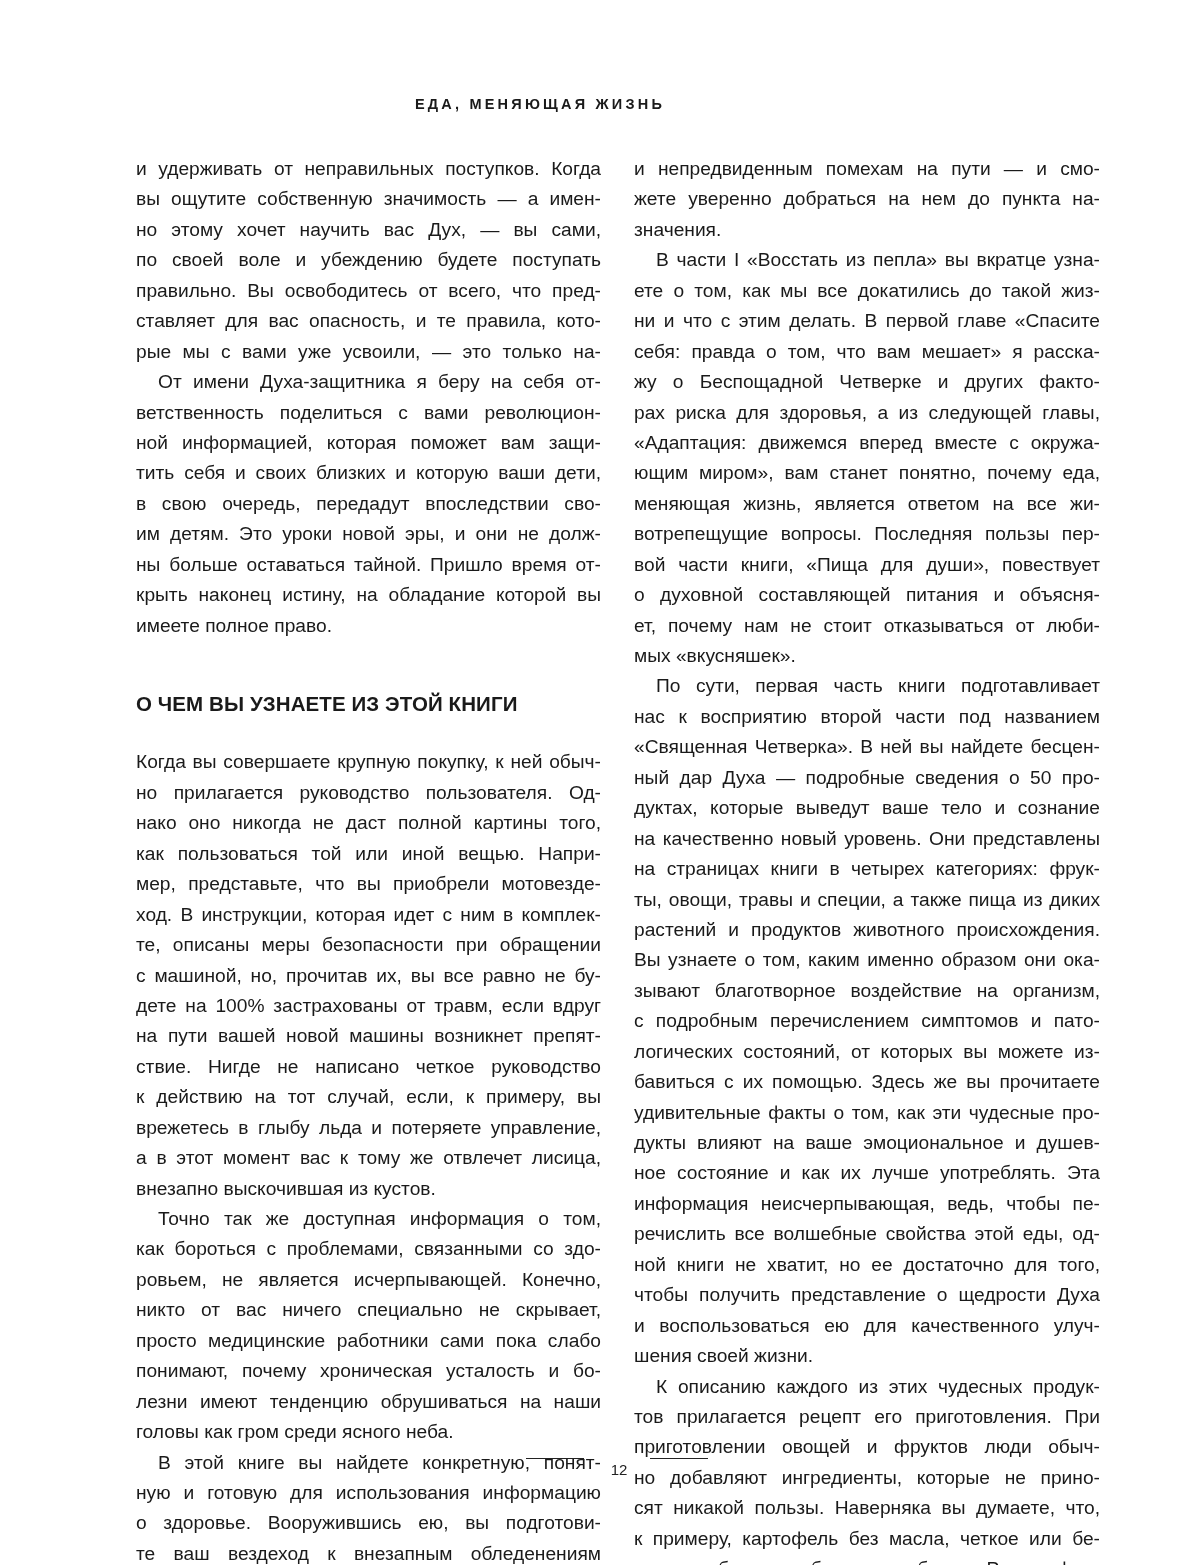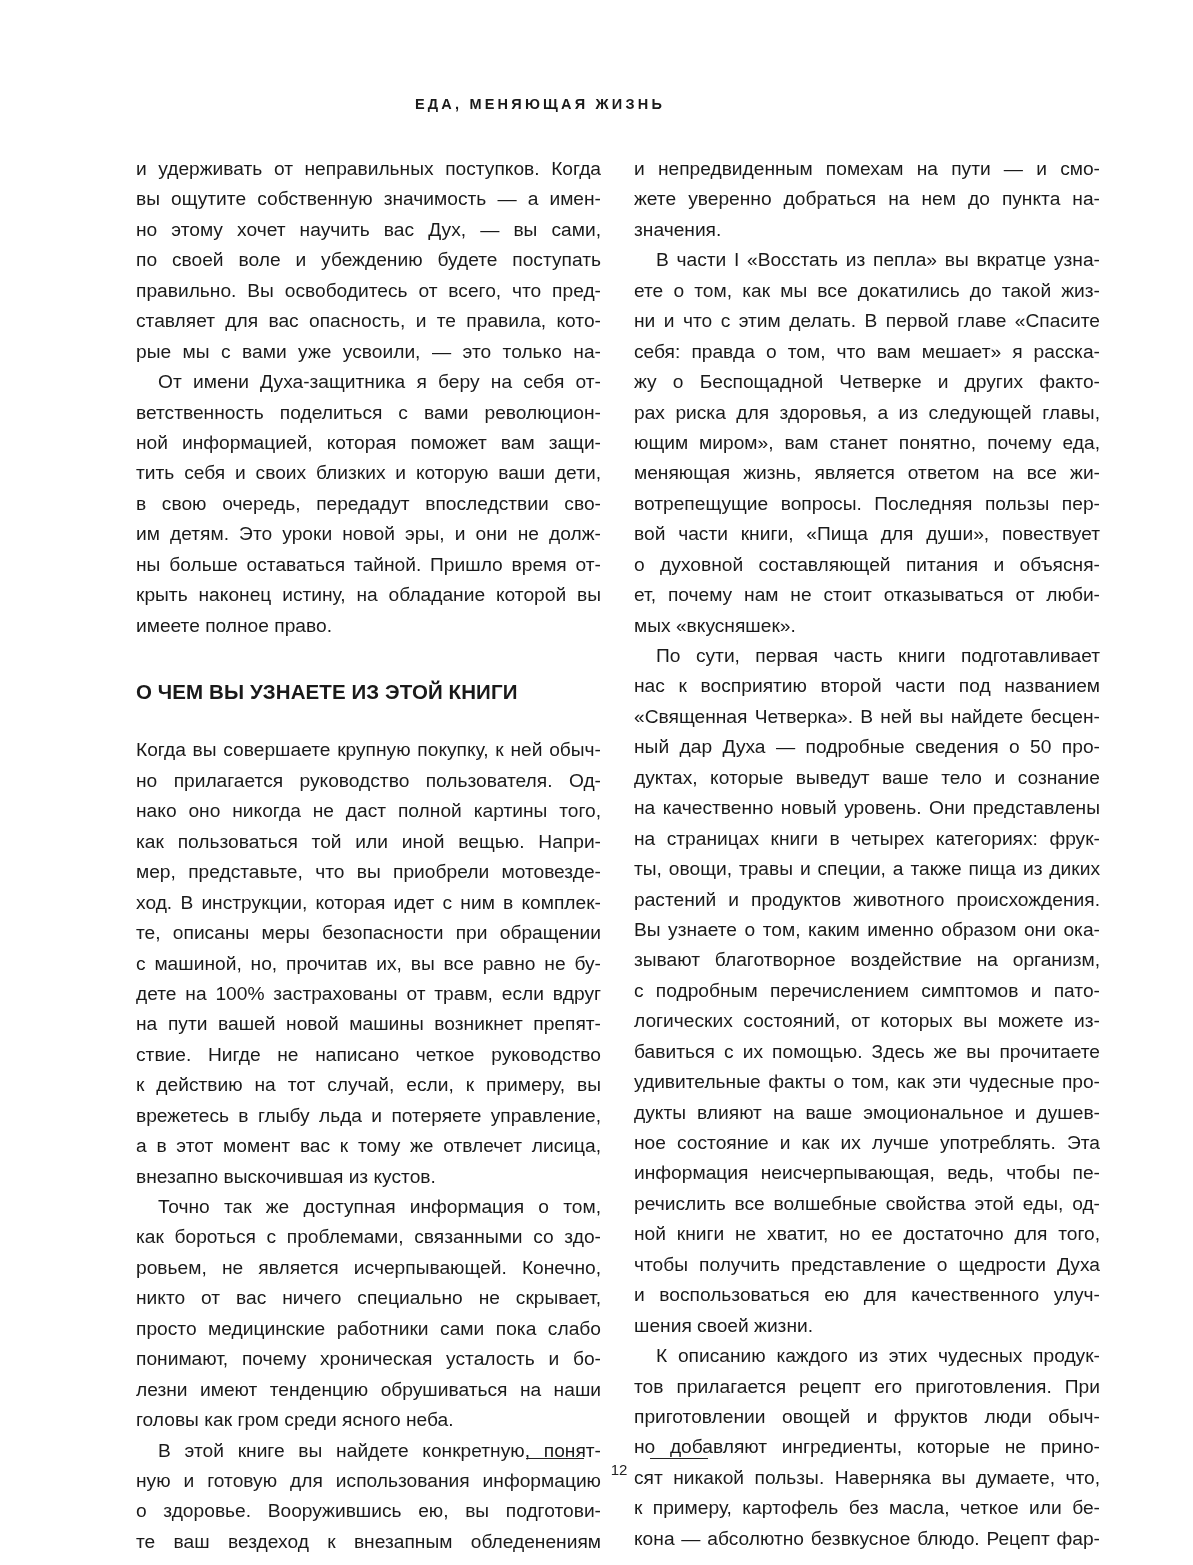--- a/index.html
+++ b/index.html
@@ -9,21 +9,21 @@
       font-size: 14.5px; font-weight: bold; letter-spacing: 3.2px; color: #1a1a1a; padding-left: 42px; box-sizing: border-box; }
     .col { position: absolute; top: 154px; width: 465px; font-size: 19.2px; line-height: 30.45px;
       text-align: justify; }
     .col-left { left: 136px; }
     .col-right { left: 634px; width: 466px; }
     .line { display: block; height: 30.45px; white-space: nowrap; text-align-last: justify; text-align: justify; }
     .line.last { text-align-last: left; }
     .line.indent { padding-left: 22px; }
     .gap { display: block; height: 36px; }
     .section-heading { display: block; font-weight: bold; font-size: 20.5px; height: 30.45px; line-height: 30.45px;
-      letter-spacing: 0.1px; white-space: nowrap; }
+      letter-spacing: 0.1px; white-space: nowrap; margin-top: 12px; }
     .gap2 { display: block; height: 28px; }
     .footer { position: absolute; top: 1446px; left: 0; width: 1193px; height: 24px; }
     .rule { position: absolute; top: 12px; height: 1px; background: #222; }
     .rule-left { left: 526px; width: 58px; }
     .rule-right { left: 650px; width: 58px; }
     .page-number { position: absolute; top: 0; left: 600px; width: 38px; text-align: center;
       font-size: 15px; line-height: 24px; color: #222; margin-top: 12px; }
   </style>
 </head>
 <body>
@@ -95,20 +95,21 @@
       <span class="line">жете уверенно добраться на нем до пункта на-</span>
       <span class="line last">значения.</span>
     </div>
   <div>
       <span class="line indent">В части I «Восстать из пепла» вы вкратце узна-</span>
       <span class="line">ете о том, как мы все докатились до такой жиз-</span>
       <span class="line">ни и что с этим делать. В первой главе «Спасите</span>
       <span class="line">себя: правда о том, что вам мешает» я расска-</span>
       <span class="line">жу о Беспощадной Четверке и других факто-</span>
       <span class="line">рах риска для здоровья, а из следующей главы,</span>
+      <span class="line">«Адаптация: движемся вперед вместе с окружа-</span>
       <span class="line">ющим миром», вам станет понятно, почему еда,</span>
       <span class="line">меняющая жизнь, является ответом на все жи-</span>
       <span class="line">вотрепещущие вопросы. Последняя пользы пер-</span>
       <span class="line">вой части книги, «Пища для души», повествует</span>
       <span class="line">о духовной составляющей питания и объясня-</span>
       <span class="line">ет, почему нам не стоит отказываться от люби-</span>
       <span class="line last">мых «вкусняшек».</span>
     </div>
   <div>
       <span class="line indent">По сути, первая часть книги подготавливает</span>

